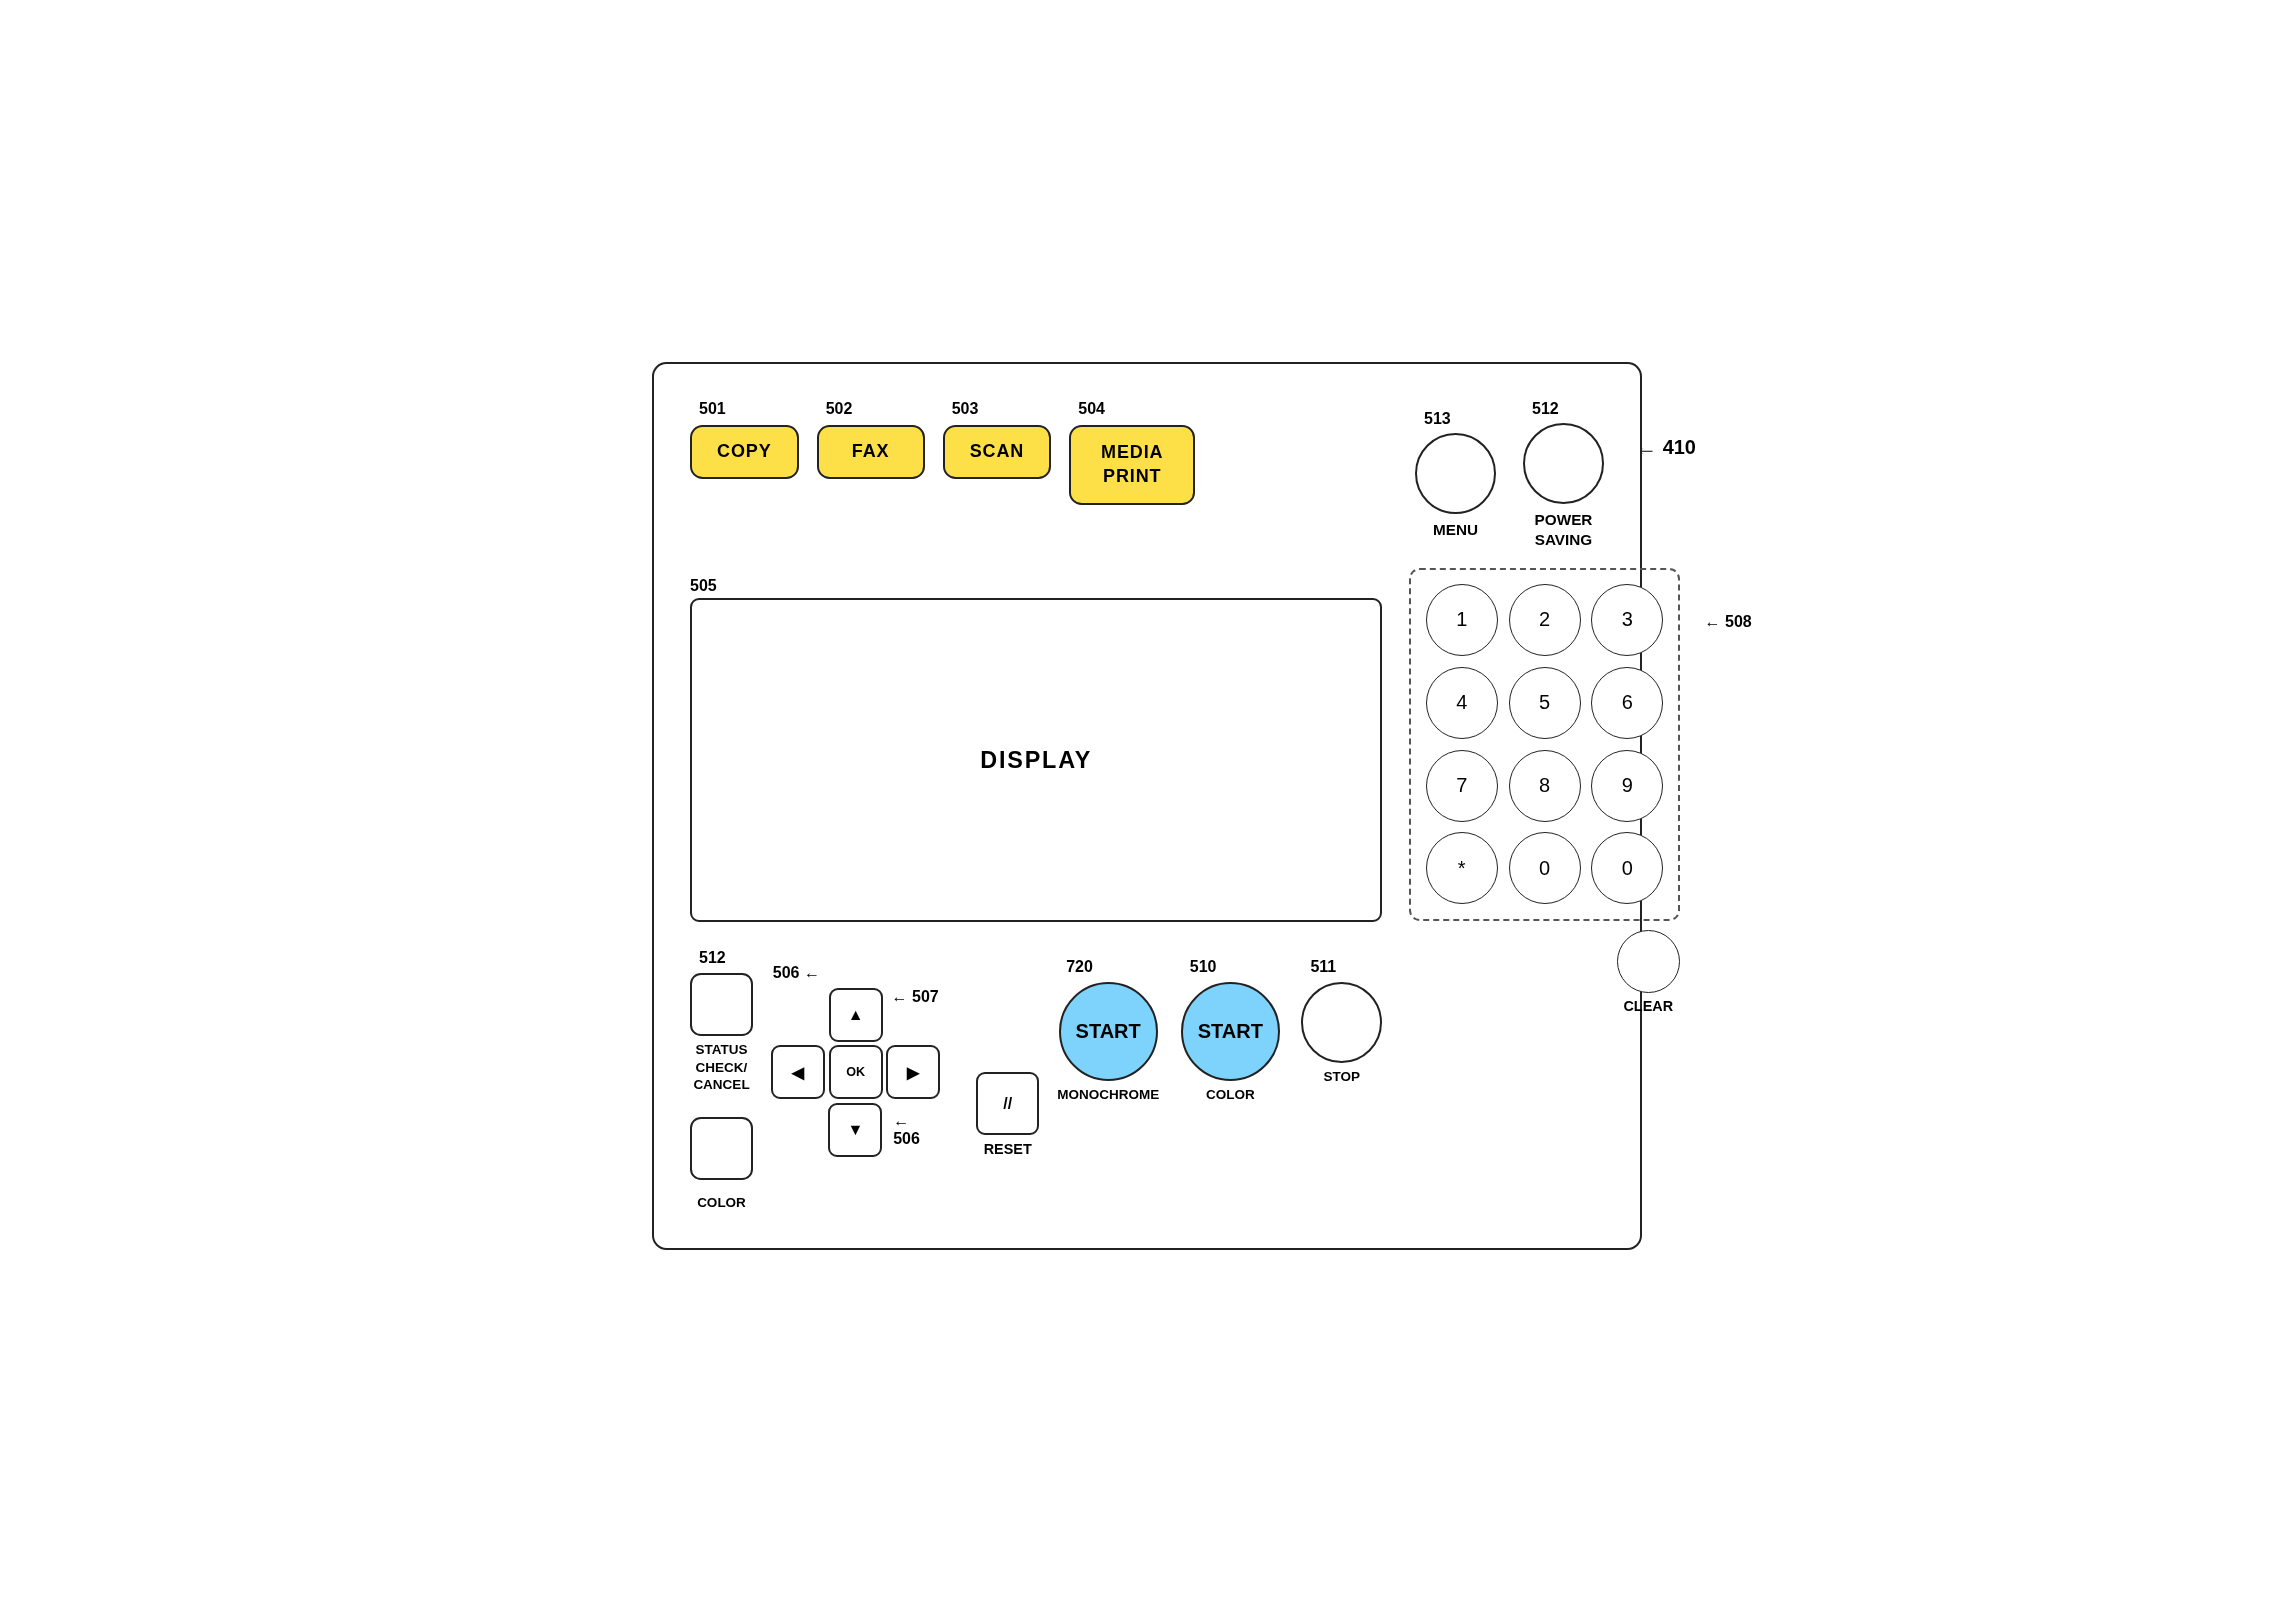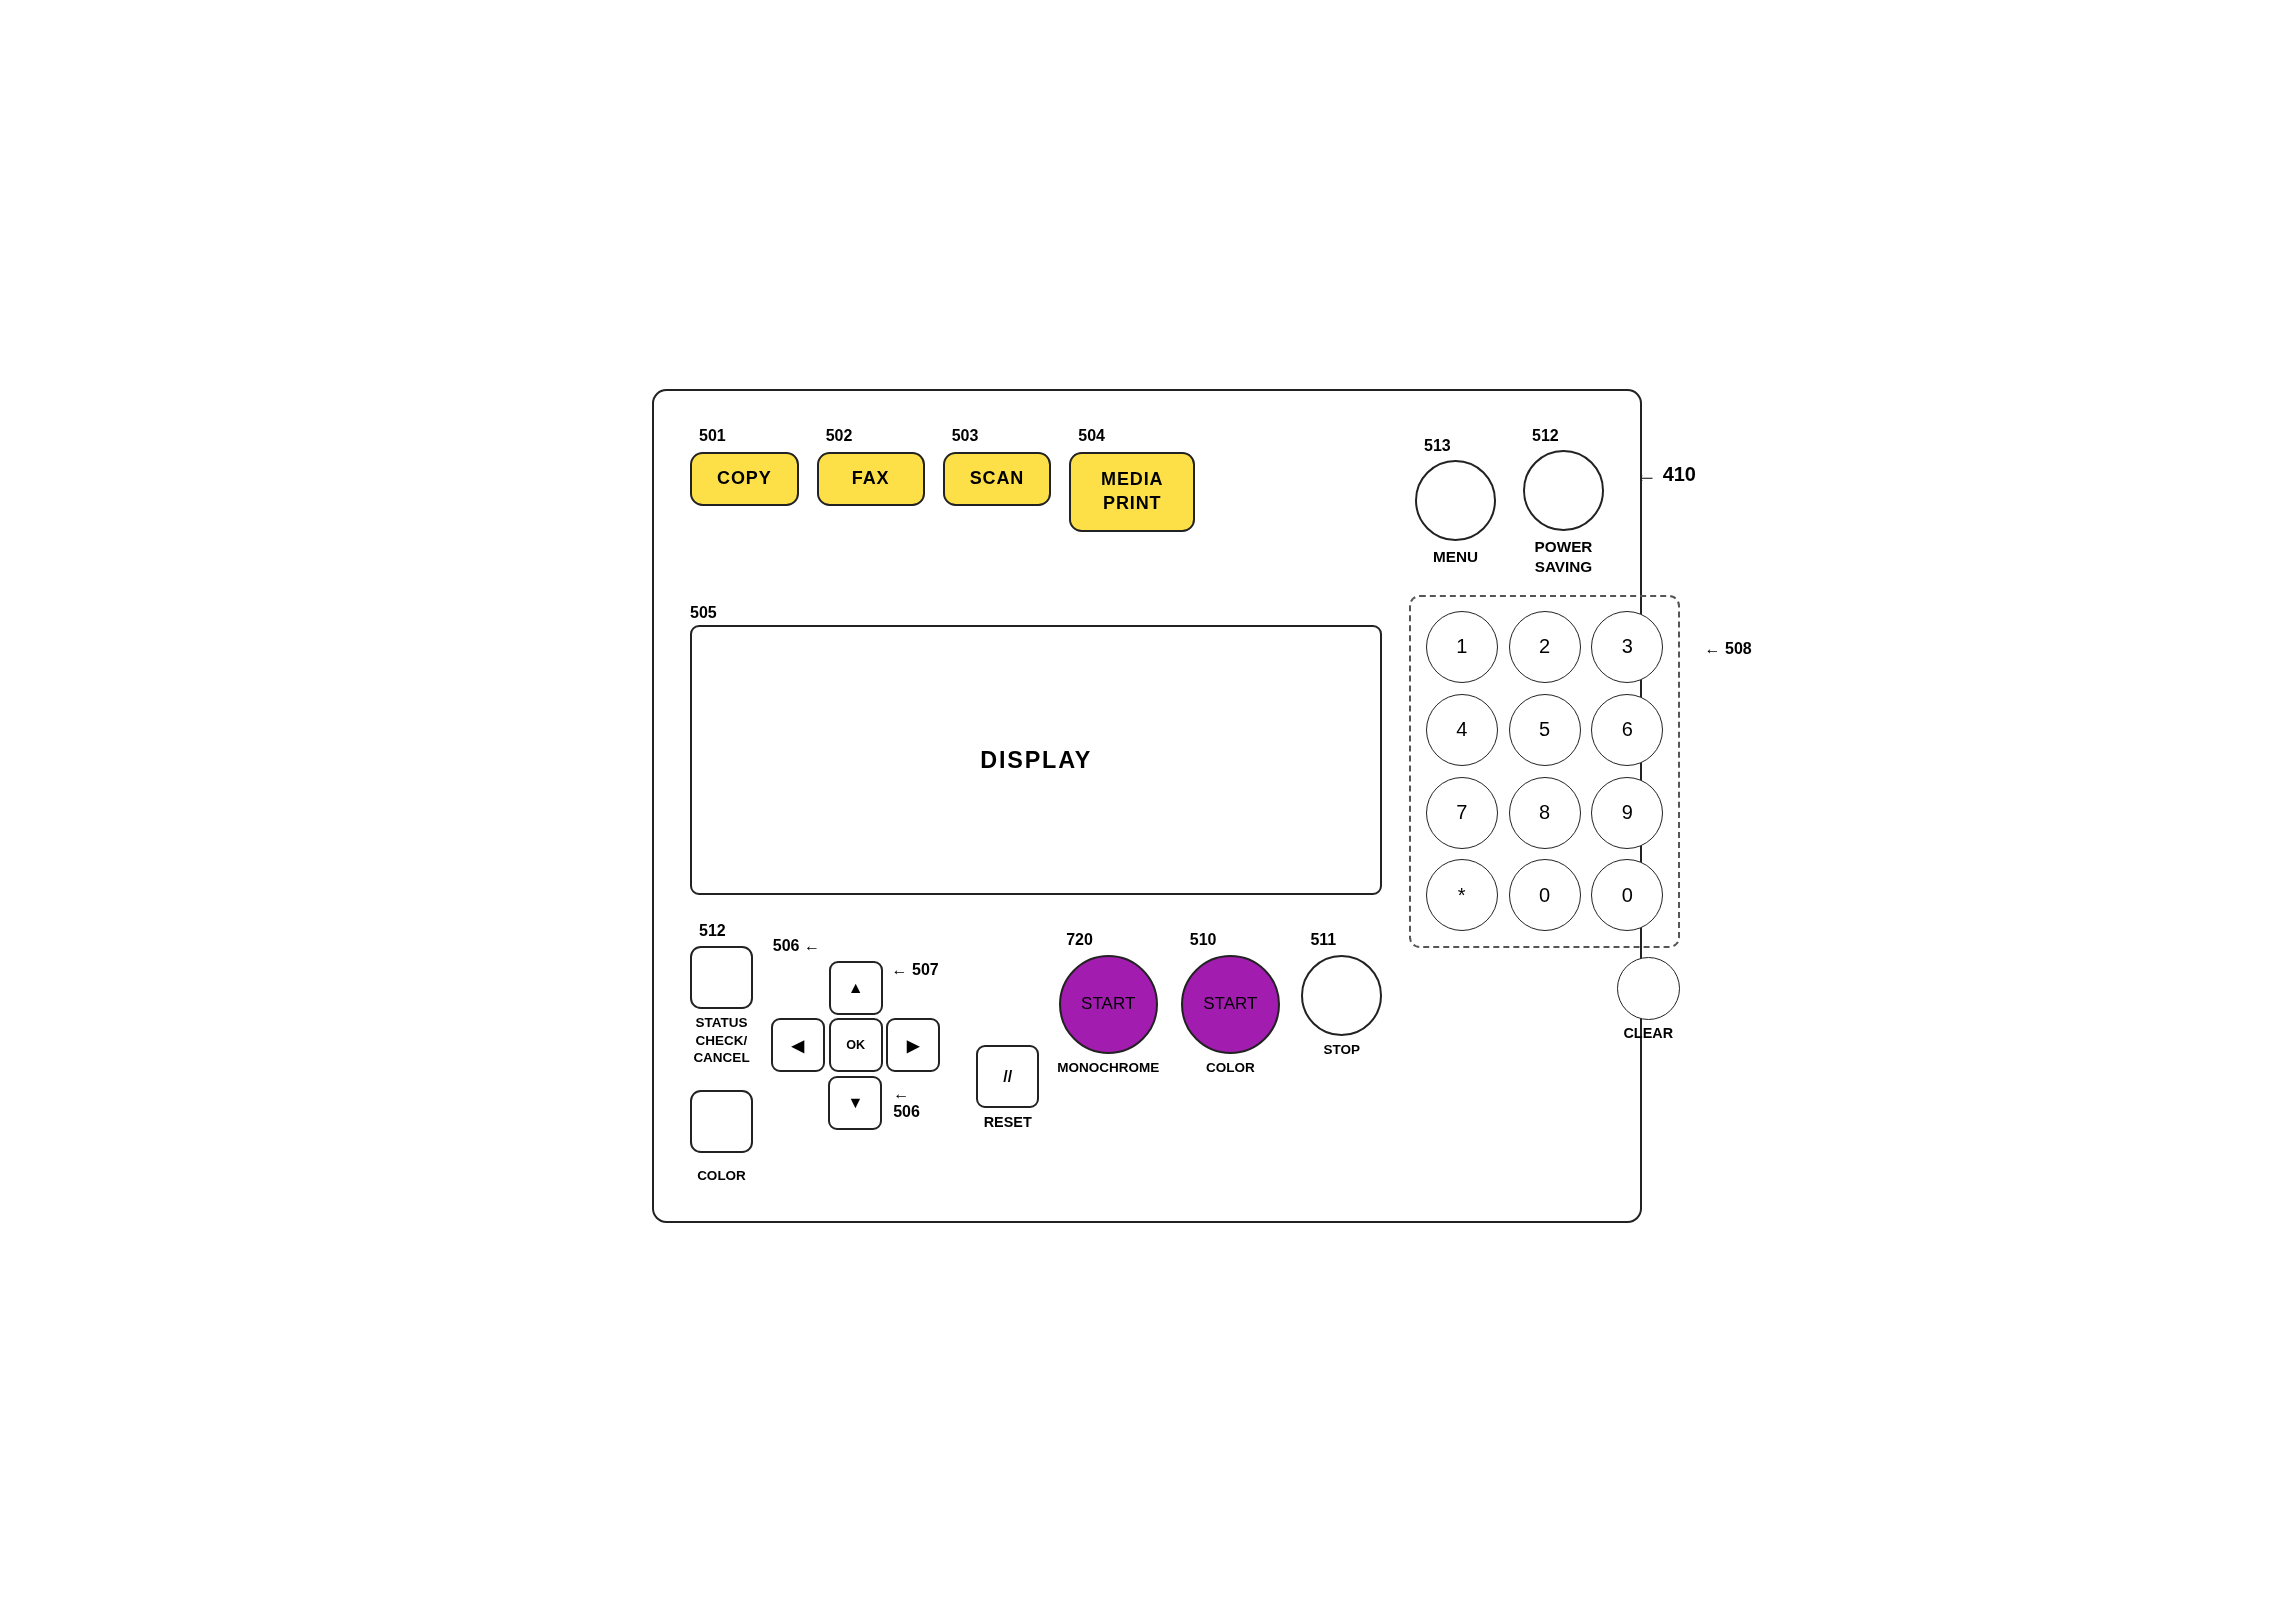--- a/index.html
+++ b/index.html
@@ -113,21 +113,21 @@
       flex: 1;
     }
     .display-ref {
       font-size: 16px;
       font-weight: bold;
       margin-bottom: 3.6px;
     }
     .display-screen {
       border: 2.3px solid #222;
       border-radius: 9px;
-      height: 270px;
+      height: 324px;
       display: flex;
       align-items: center;
       justify-content: center;
       font-size: 23.4px;
       font-weight: bold;
       letter-spacing: 1.8px;
       margin-bottom: 27px;
       background: #fff;
     }
     .status-cancel-block {
@@ -217,27 +217,27 @@
       display: flex;
       flex-direction: column;
       align-items: center;
       gap: 5.4px;
     }
     .circle-start {
       width: 99px;
       height: 99px;
       border-radius: 50%;
       border: 2.3px solid #222;
-      background: #a21caf;
-      cursor: pointer;
-      display: flex;
-      align-items: center;
-      justify-content: center;
-      font-size: 17px;
-      font-weight: normal;
+      background: #7dd3fc;
+      cursor: pointer;
+      display: flex;
+      align-items: center;
+      justify-content: center;
+      font-size: 20px;
+      font-weight: bold;
     }
     .circle-stop {
       width: 81px;
       height: 81px;
       border-radius: 50%;
       border: 2.3px solid #222;
       background: #fff;
       cursor: pointer;
     }
     .start-stop-label {

